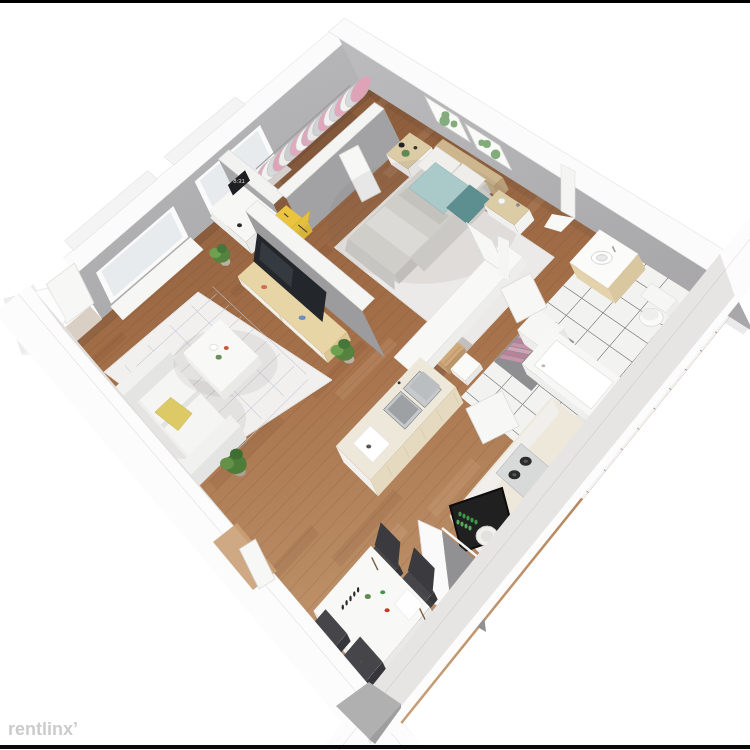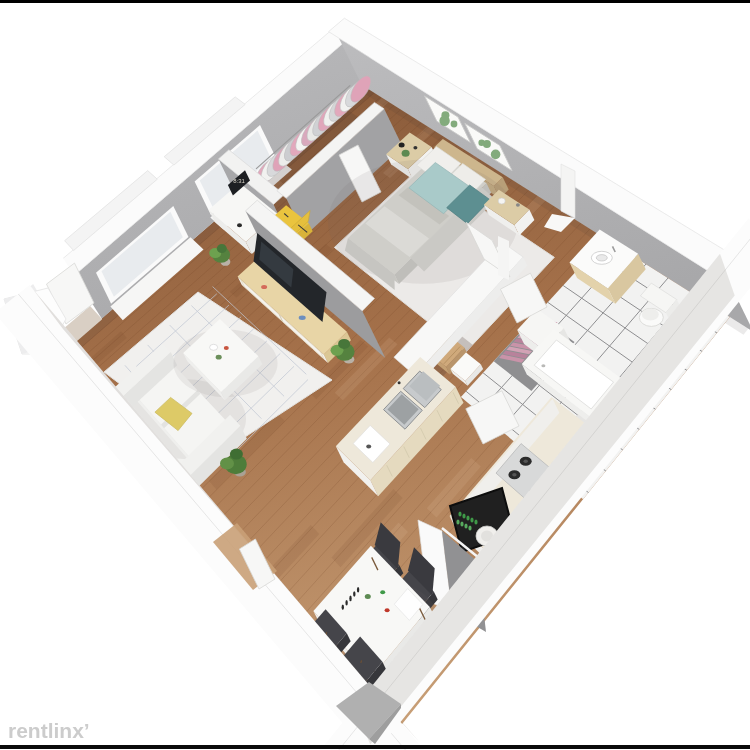--- a/index.html
+++ b/index.html
@@ -1,14 +1,14 @@
 <!DOCTYPE html>
 <html><head><meta charset="utf-8"><style>
 html,body{margin:0;padding:0;background:#ffffff;width:750px;height:750px;overflow:hidden;}
-.wm{position:absolute;left:8px;top:719px;font-family:"Liberation Sans",sans-serif;font-size:21px;font-weight:bold;color:#cccccc;letter-spacing:0px;}
+.wm{position:absolute;left:8px;top:719px;font-family:"Liberation Sans",sans-serif;font-size:18px;font-weight:bold;color:#cccccc;letter-spacing:0px;}
 .topline{position:absolute;left:0;top:0;width:750px;height:2.5px;background:#000;}
 .botline{position:absolute;left:0;top:745px;width:750px;height:3.5px;background:#0a0a0a;}
 </style></head><body>
 
 <svg width="750" height="750" viewBox="0 0 750 750" style="position:absolute;left:0;top:0">
 
 <g>
       <defs>
         <linearGradient id="wood" x1="0.15" y1="0" x2="0.35" y2="1">
           <stop offset="0" stop-color="#865838"></stop>

